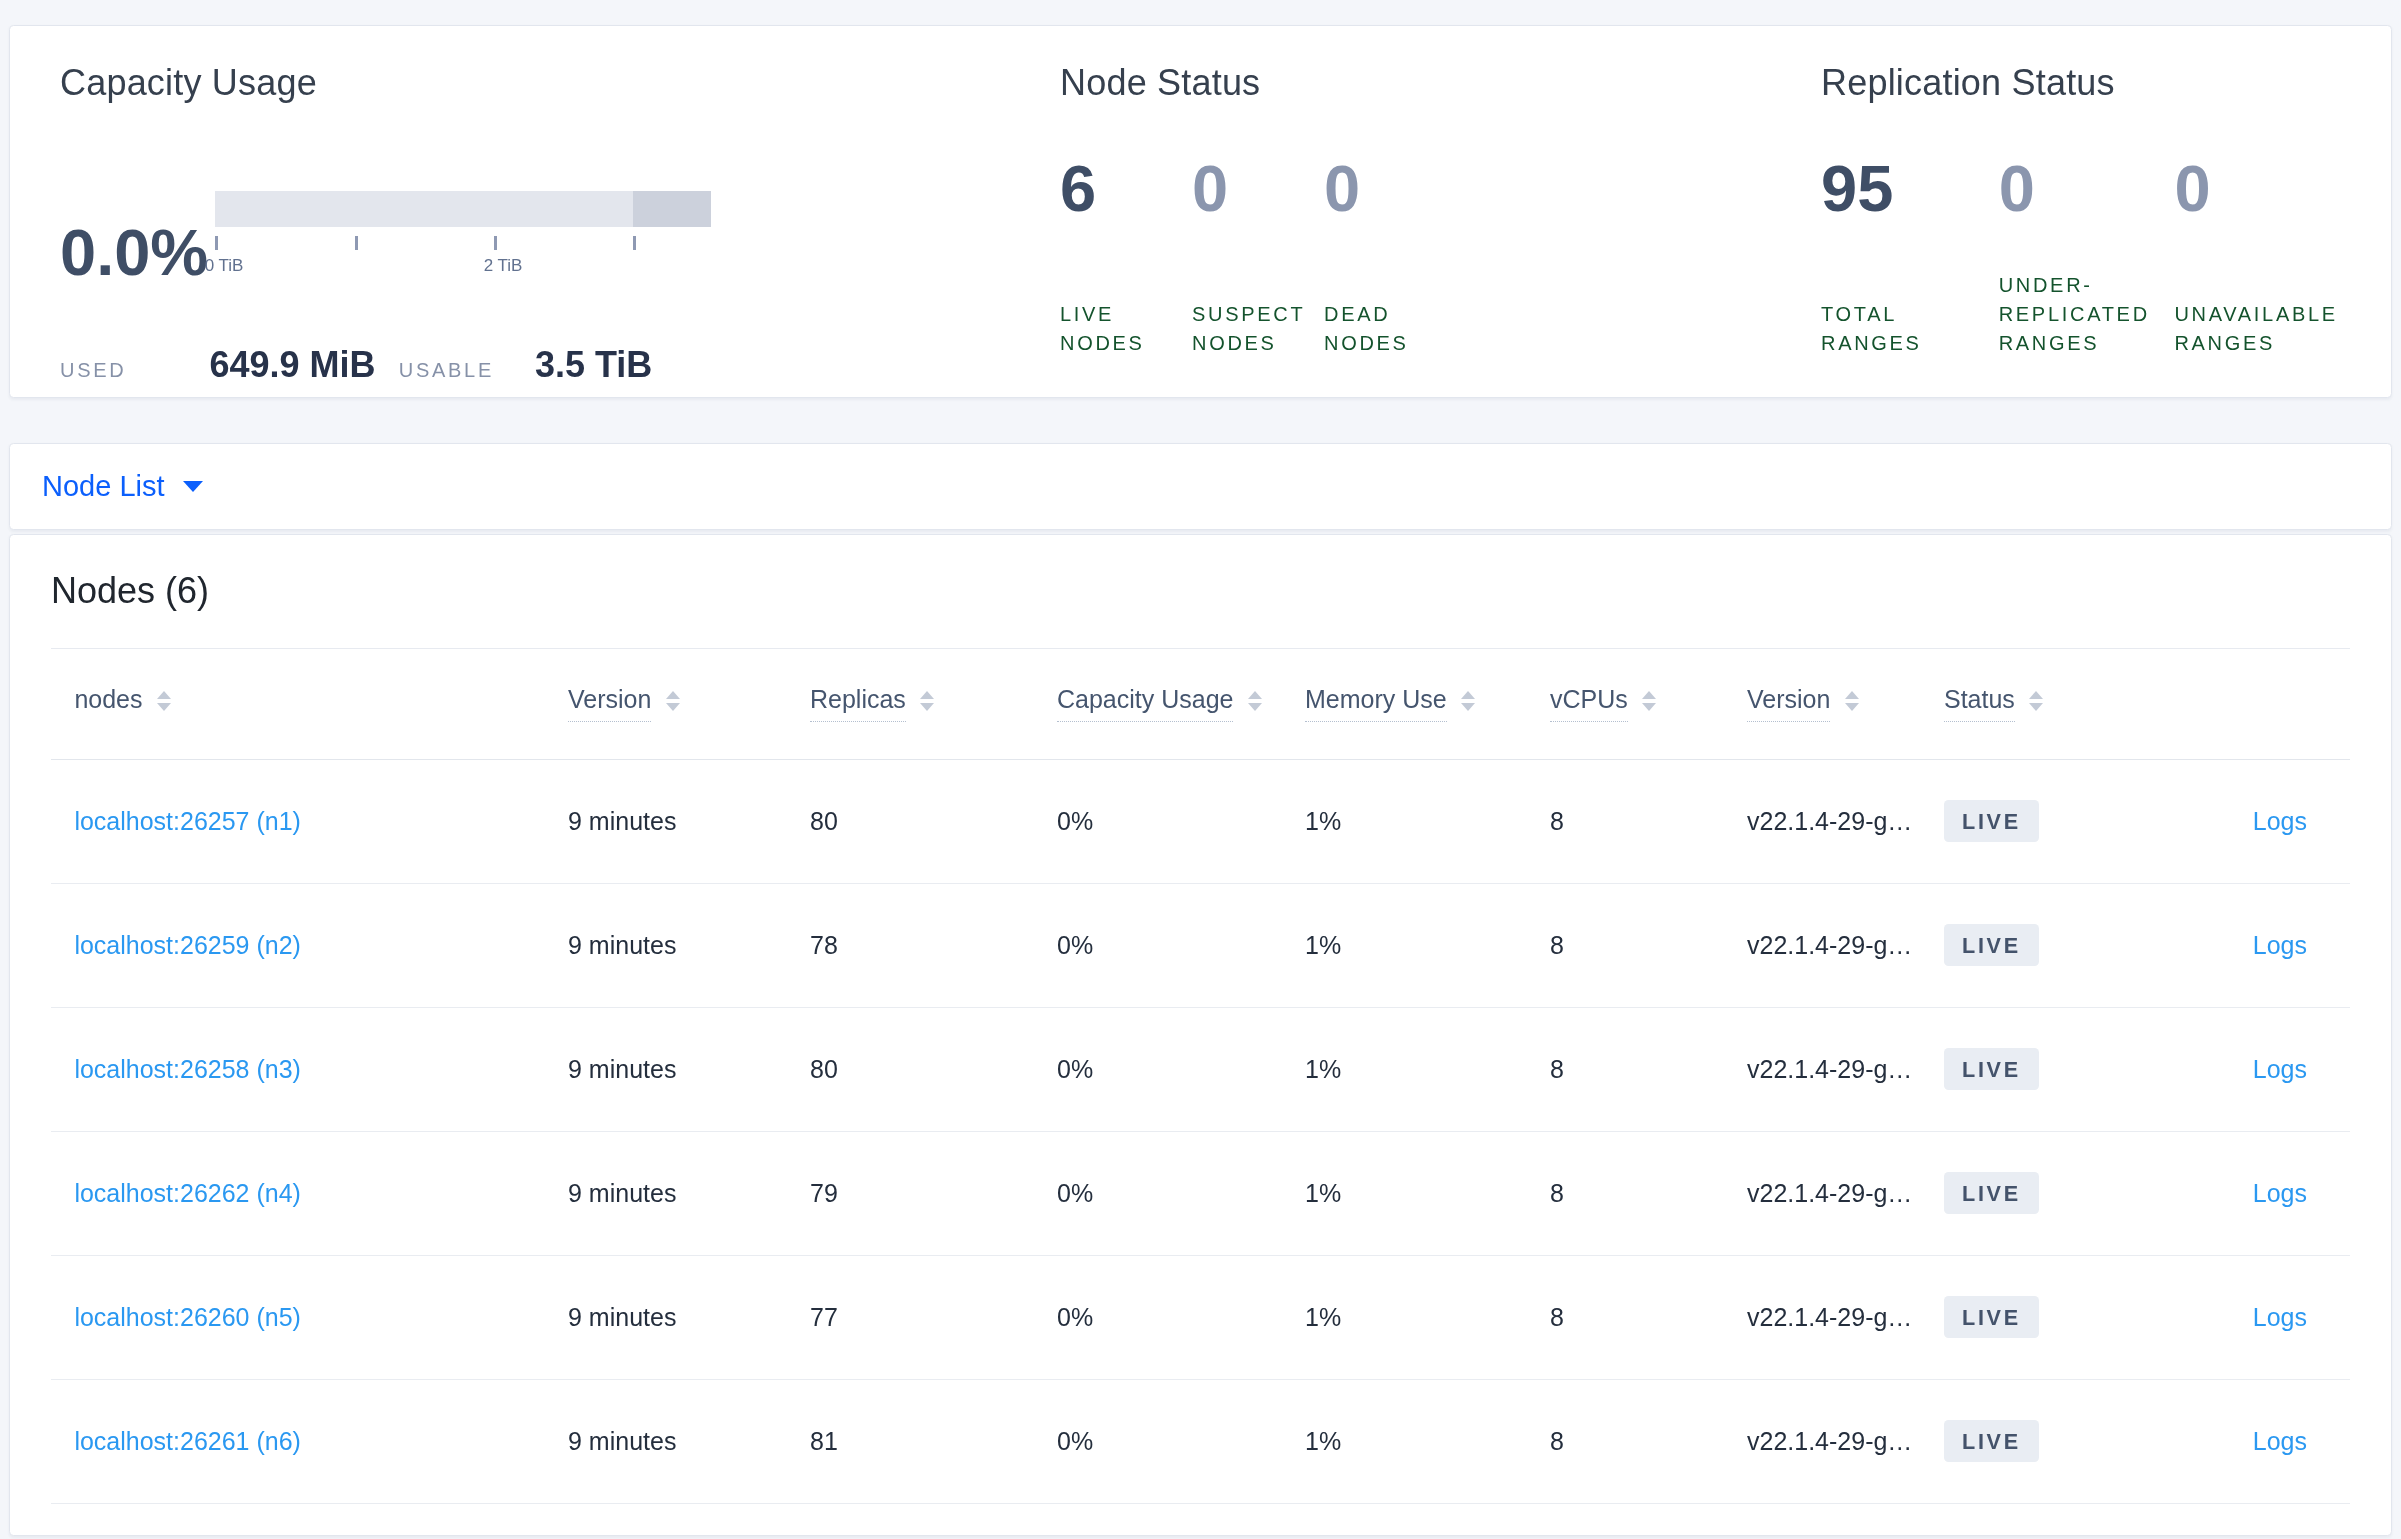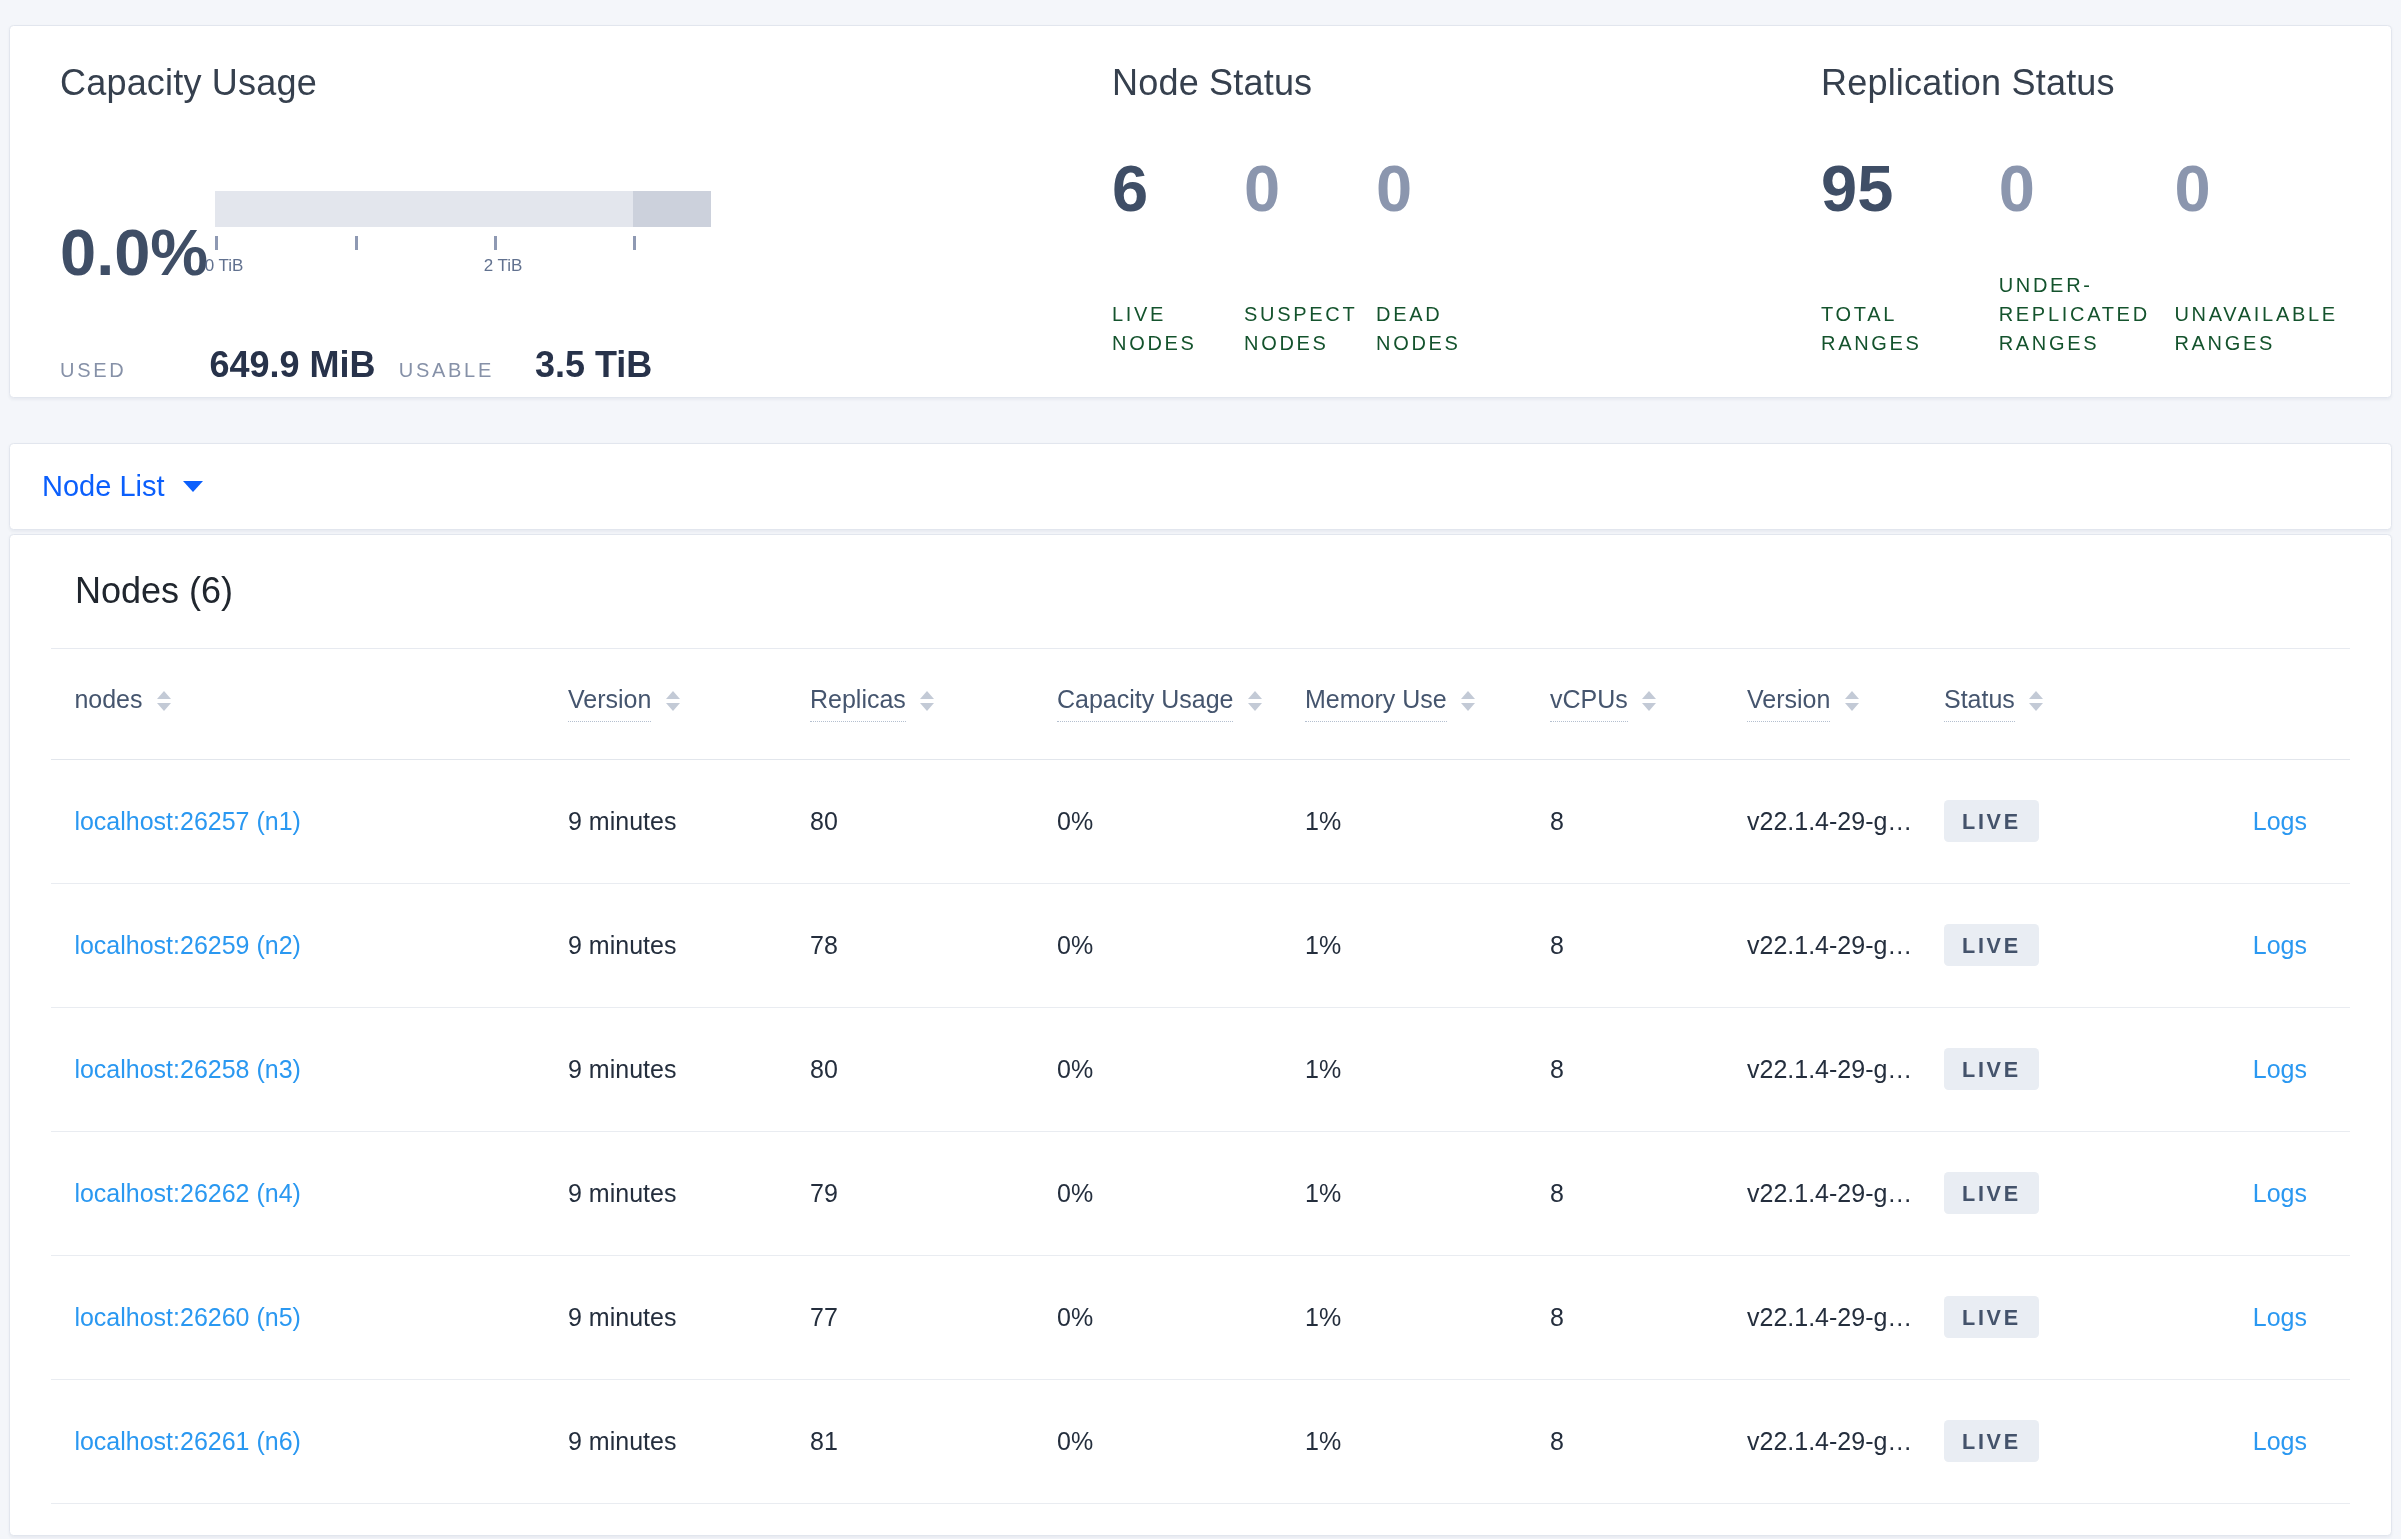--- a/index.html
+++ b/index.html
@@ -18,21 +18,21 @@
   }
 
   
   .summary-card {
     position:relative;
     margin:25px 9px 0 9px;
     height:373px;
   }
   .sec { position:absolute; top:36px; bottom:0; }
   .sec-capacity { left:50px; width:956px; }
-  .sec-nodes    { left:1102px; width:721px; }
+  .sec-nodes    { left:1050px; width:721px; }
   .sec-repl     { left:1811px; width:559px; }
   .sec-title {
     font-size:36px;
     font-weight:500;
     color:#36404e;
     letter-spacing:0.2px;
   }
 
   
   .cap-row { display:flex; align-items:flex-end; margin-top:80px; }
@@ -146,21 +146,20 @@
   .table-title-block {
     height:114px;
     display:flex;
     align-items:center;
     border-bottom:1.8px solid #e7eaf0;
   }
   .table-title {
     font-size:36px;
     font-weight:500;
     color:#20262e;
-    margin-left:24px;
   }
   .thead, .trow {
     display:grid;
     grid-template-columns:517px 242px 247px 248px 245px 197px 197px 207px 1fr;
     align-items:center;
   }
   .thead { height:111px; border-bottom:1.8px solid #e2e6ec; }
   .trow  { height:124px; border-bottom:1.8px solid #e9ecf1; }
   .th {
     display:flex;

